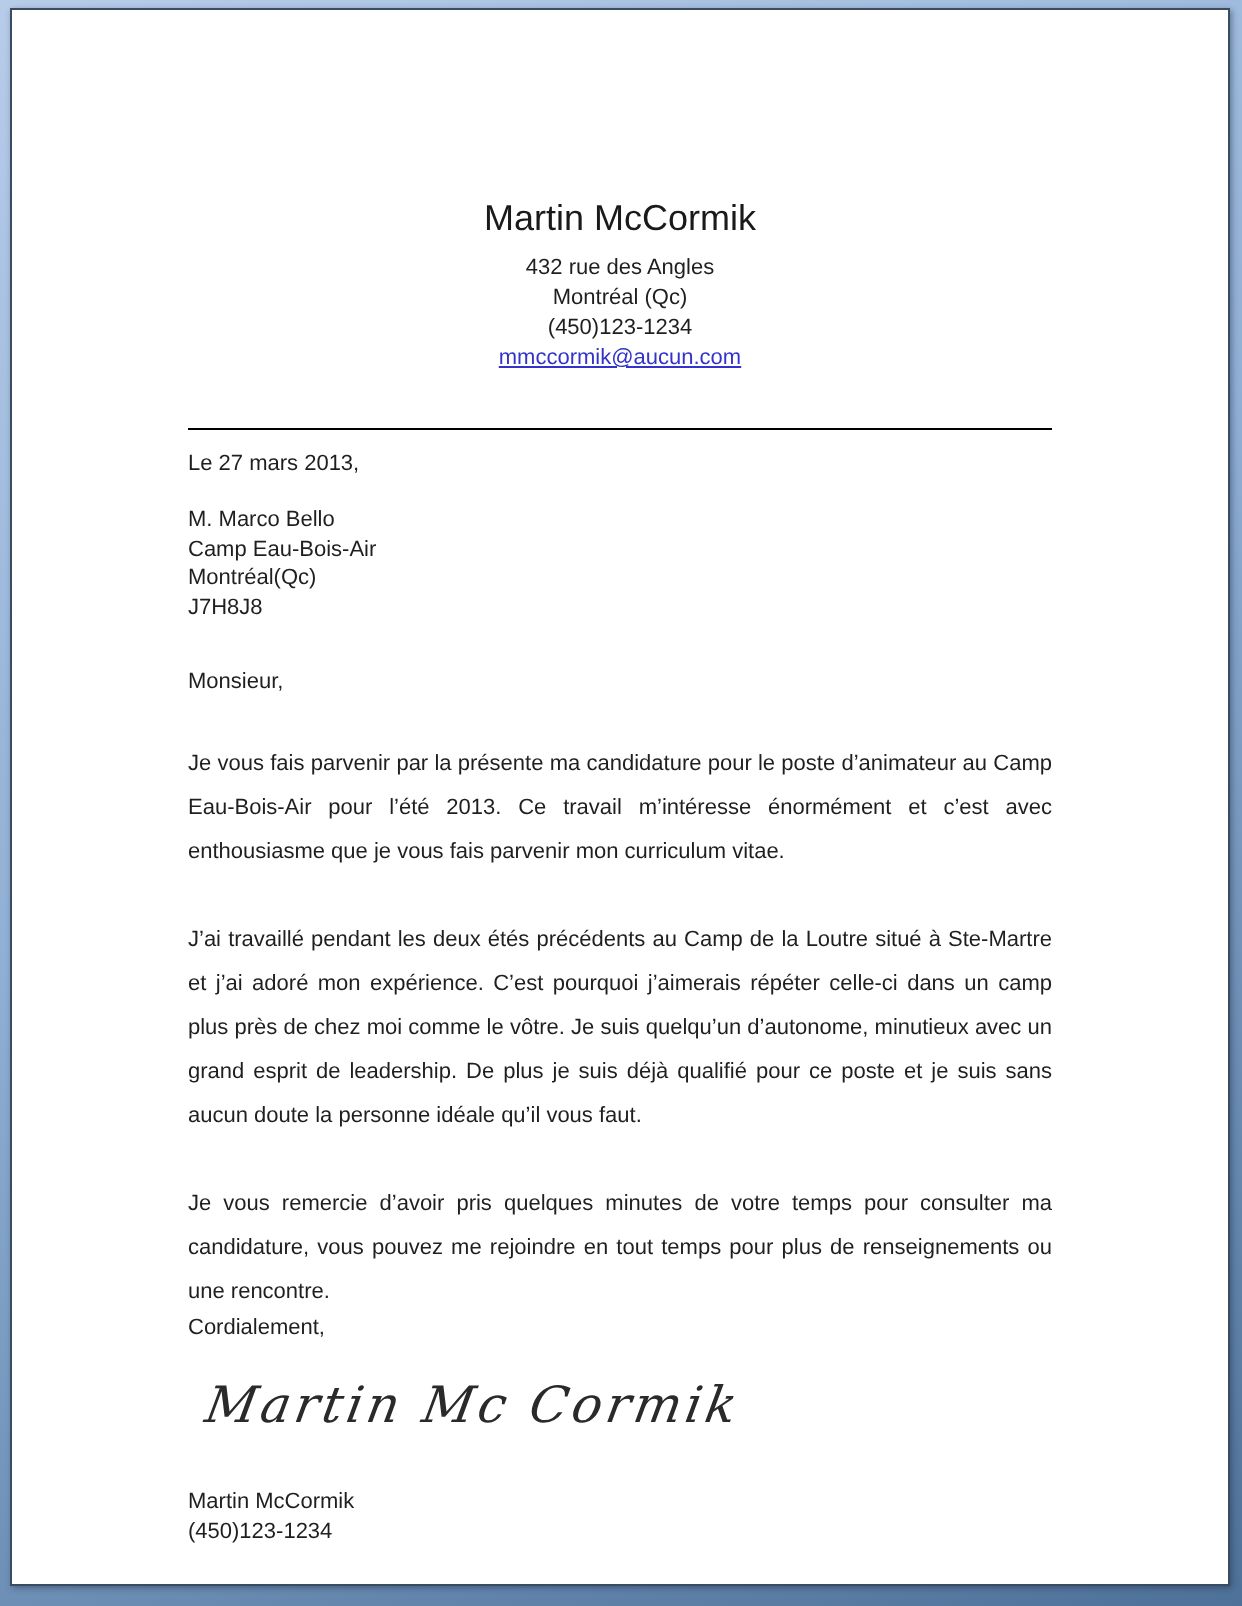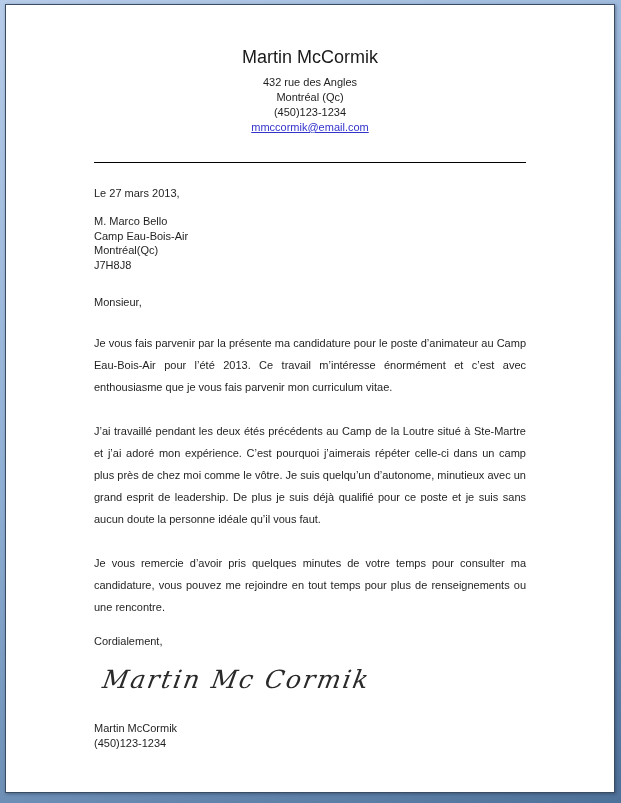--- a/index.html
+++ b/index.html
@@ -20,21 +20,21 @@
     color: var(--text);
   }
   .page {
     position: absolute;
     left: 5px; top: 4px; right: 6px; bottom: 10px;
     background: #ffffff;
     border: 1px solid var(--page_border);
     box-shadow: 1px 1px 3px rgba(30,45,70,0.45);
   }
   .content {
-    padding: 40px 88px 0 88px;
+    padding: 92px 88px 0 88px;
     font-size: 11px;
     line-height: 15px;
   }
   
   .letter-header {
     text-align: center;
     border-bottom: 1px solid var(--rule);
     padding-bottom: 27px;
   }
   .sender-name {
@@ -44,30 +44,30 @@
     color: #1a1a1a;
     margin-bottom: 6px;
   }
   .sender-line { line-height: 15px; }
   .email-link {
     color: var(--link);
     text-decoration: underline;
     cursor: pointer;
   }
   
-  .date-line { margin-top: 23px; }
+  .date-line { margin-top: 10px; }
   .recipient-block { margin-top: 13px; }
   .recipient-line { line-height: 14.5px; }
   .salutation { margin-top: 23px; }
   .para {
     margin-top: 22px;
     text-align: justify;
     line-height: 22px;
   }
-  .closing { margin-top: 16px; }
+  .closing { }
   .signature-script {
     margin-top: 14px;
     margin-left: 6px;
     font-family: "DejaVu Serif", serif;
     font-style: italic;
     font-size: 25px;
     line-height: 34px;
     letter-spacing: 2px;
     font-weight: 300;
     color: #2a2a2a;
@@ -83,21 +83,21 @@
 
 <div class="page">
   <div class="content">
 
     <div class="letter-header">
       <div class="sender-name">Martin McCormik</div>
       <div class="sender-line">432 rue des Angles</div>
       <div class="sender-line">Montréal (Qc)</div>
       <div class="sender-line">(450)123-1234</div>
       <div class="sender-line">
-        <a class="email-link">mmccormik@email.com</a>
+        <a class="email-link">mmccormik@aucun.com</a>
       </div>
     </div>
 
     <div class="date-line">Le 27 mars 2013,</div>
 
     <div class="recipient-block">
       <div class="recipient-line">M. Marco Bello</div>
       <div class="recipient-line">Camp Eau-Bois-Air</div>
       <div class="recipient-line">Montréal(Qc)</div>
       <div class="recipient-line">J7H8J8</div>

